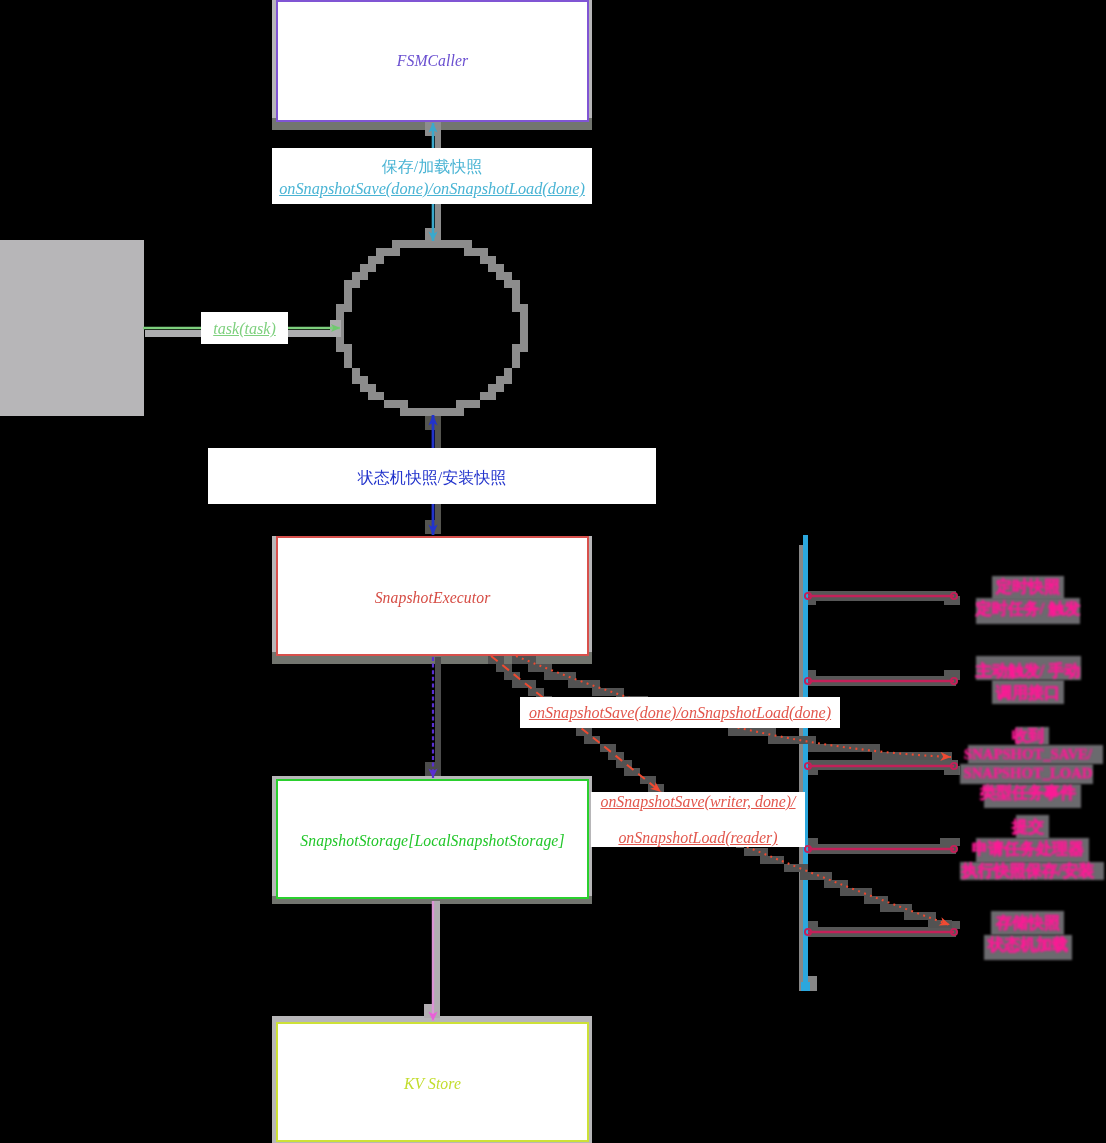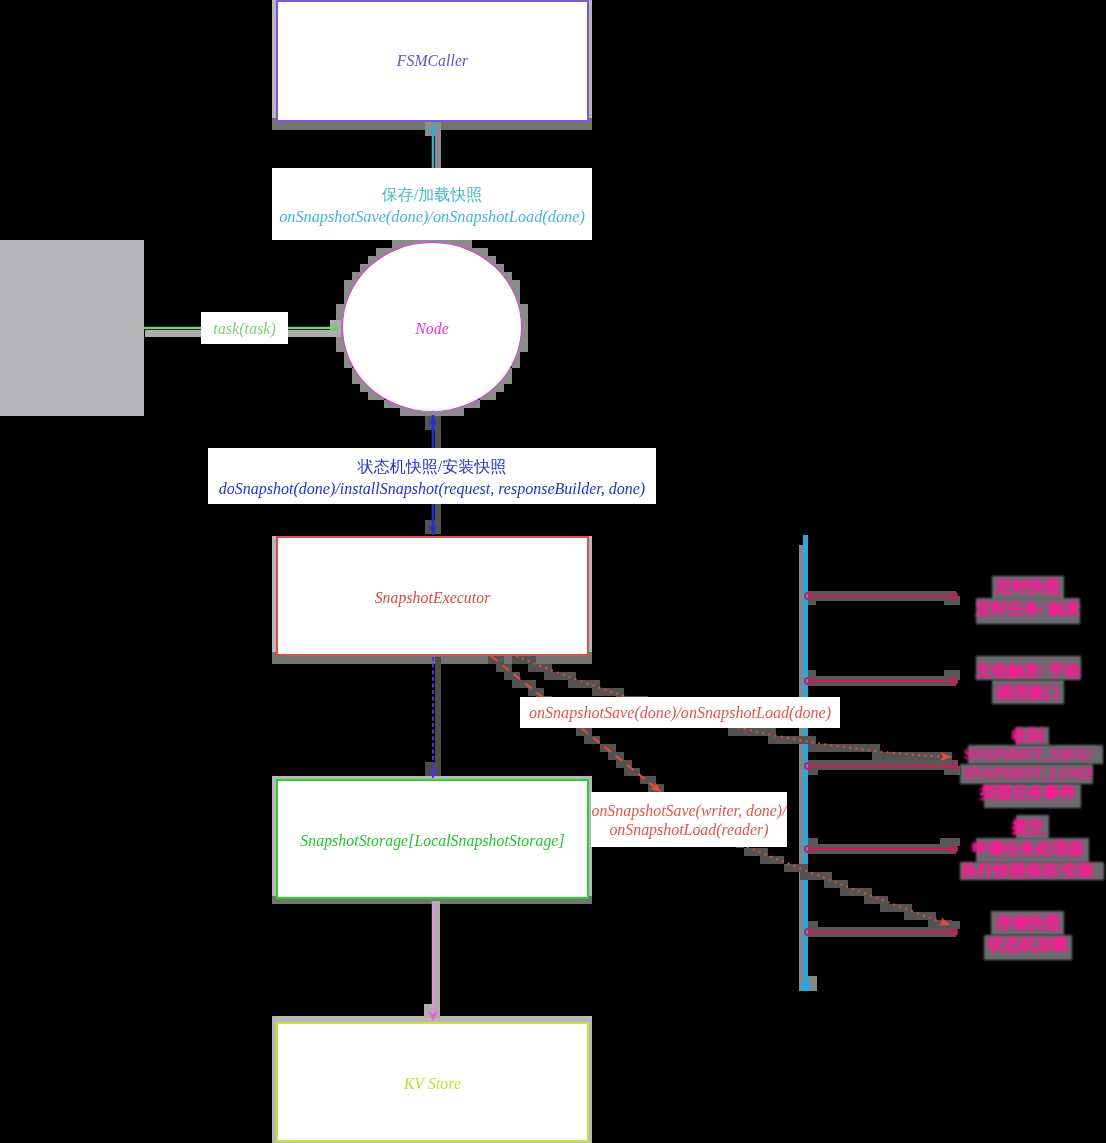--- a/index.html
+++ b/index.html
@@ -35,30 +35,30 @@
   .bx-exec  .lbl{color:#d64c44;}
   .bx-store {left:276px;top:779px; width:313px;height:120px;border:2px solid #2ad02e;}
   .bx-store .lbl{color:#22c62a;}
   .bx-kv    {left:276px;top:1022px;width:313px;height:120px;border:2px solid #cde137;}
   .bx-kv    .lbl{color:#c3dd2e;}
 
   
   .lbox .cn{font-size:16px;line-height:22px;}
   .lb-fsm>div,.lb-exec>div{position:relative;top:2px;}
   .lb-apply>div{position:relative;top:1px;}
-  .lbox .en{font-style:italic;line-height:22px;}
-  .lb-fsm{left:272px;top:168px;width:320px;height:72px;color:#49b4d4;}
+  .lbox .en{font-style:italic;line-height:22px;text-decoration:underline;}
+  .lb-fsm{left:272px;top:148px;width:320px;height:56px;color:#49b4d4;}
   .lb-fsm .en{font-size:16.3px;}
   .lb-apply{left:201px;top:312px;width:87px;height:32px;color:#7ed07e;}
   .lb-apply .en{font-size:16.1px;}
   .lb-exec{left:208px;top:448px;width:448px;height:56px;color:#2233cc;}
   .lb-exec .en{font-size:16px;}
   .lb-red1{left:520px;top:697px;width:320px;height:31px;color:#e2564c;}
   .lb-red1 .en{font-size:16.1px;}
-  .lb-red2{left:591px;top:792px;width:196px;height:55px;color:#e2564c;}
+  .lb-red2{left:591px;top:792px;width:214px;height:55px;color:#e2564c;justify-content:space-between;}
   .lb-red2 .en{font-size:15.9px;line-height:19px;}
 
   
   .nblk{position:absolute;background:#6b6a6e;filter:blur(1.1px);}
   .ptxt{font-size:16px;line-height:22px;width:210px;filter:blur(1.0px);}
   .ptxt .lat{font-size:14.7px;}
   .note3{line-height:19px;}
   .note1{left:923px;top:576px;}
   .note2{left:923px;top:660px;}
   .note3{left:923px;top:726px;}
@@ -276,43 +276,39 @@
       <circle cx="808" cy="849" r="3.1"></circle>
         <circle cx="954" cy="849" r="3.1"></circle>
       <circle cx="808" cy="932" r="3.1"></circle>
         <circle cx="954" cy="932" r="3.1"></circle>
     </g>
   </svg>
 
   <div class="box bx-fsm">
     <span class="lbl">FSMCaller</span>
   </div>
-  <div class="box bx-node">
-    <span class="lbl">Node</span>
-  </div>
   <div class="box bx-exec">
     <span class="lbl">SnapshotExecutor</span>
   </div>
   <div class="box bx-kv">
     <span class="lbl">KV Store</span>
   </div>
   <div class="box bx-store">
     <span class="lbl">SnapshotStorage[LocalSnapshotStorage]</span>
   </div>
 
   <div class="lbox lb-fsm">
     <div class="cn">保存/加载快照</div>
     <div class="en">onSnapshotSave(done)/onSnapshotLoad(done)</div>
   </div>
   <div class="lbox lb-apply">
     <div class="en">task(task)</div>
   </div>
   <div class="lbox lb-exec">
     <div class="cn">状态机快照/安装快照</div>
-    <div class="en">doSnapshot(done)/installSnapshot(request, responseBuilder, done)</div>
   </div>
 
   <svg class="layer" id="red" viewBox="0 0 1106 1143" xmlns="http://www.w3.org/2000/svg">
     <g id="redblocks" fill="#525252">
         <rect x="488" y="656" width="8" height="8"></rect>
         <rect x="496" y="656" width="8" height="8"></rect>
         <rect x="496" y="664" width="8" height="8"></rect>
         <rect x="504" y="664" width="8" height="8"></rect>
         <rect x="504" y="672" width="8" height="8"></rect>
         <rect x="512" y="672" width="8" height="8"></rect>

